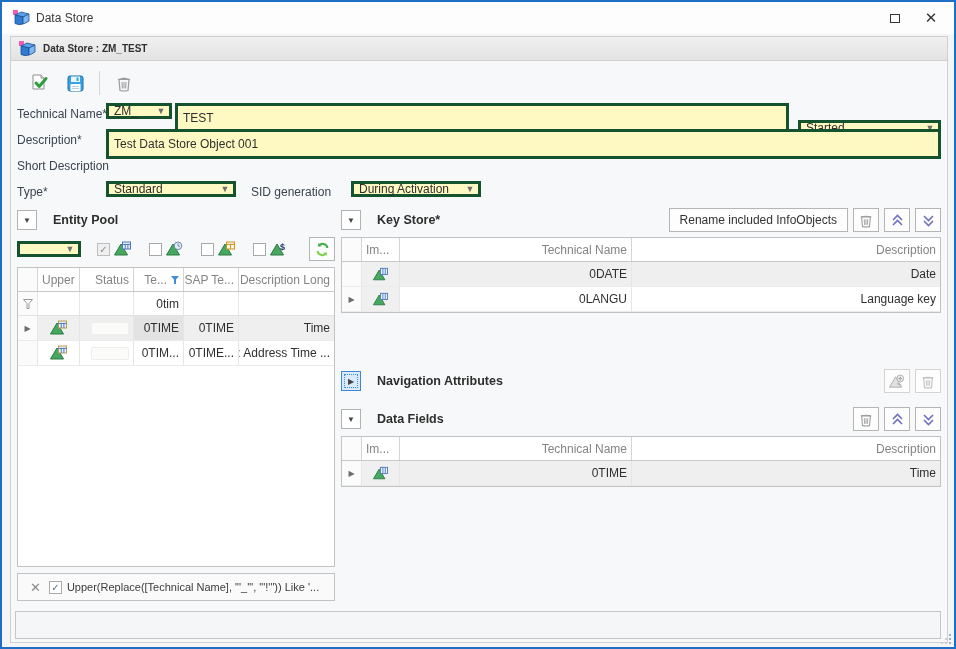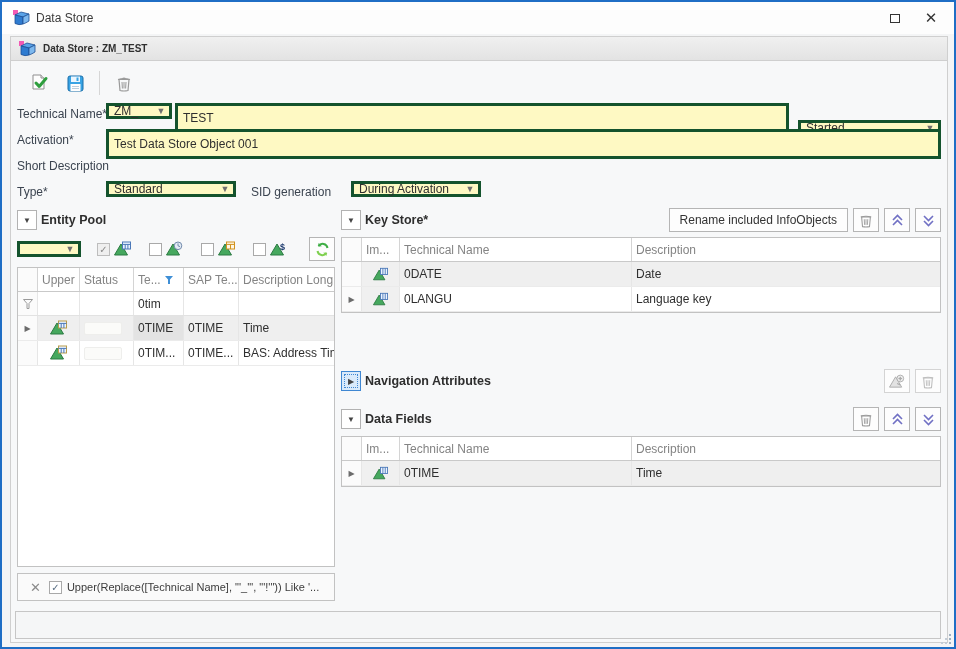--- a/index.html
+++ b/index.html
@@ -24,38 +24,38 @@
   .flabel { position:absolute; line-height:22px; white-space:nowrap; }
   .input, .combo { position:absolute; height:16px; border:3px solid #14532d; background:#fef9c3; font-size:12px; color:#2f2f2f; }
   .input { padding:12px 5px; line-height:20px; font-family:"Liberation Sans",sans-serif; }
   .combo { display:flex; align-items:center; }
   .combo .cval { flex:1; padding:0 5px; line-height:20px; white-space:nowrap; overflow:hidden; }
   .combo .dd { width:16px; text-align:center; color:#707070; font-size:9px; }
 
   .panel-head { display:flex; align-items:center; height:26px; }
   .collapse-btn { width:20px; height:20px; border:1px solid #b2b2b2; background:#fff; display:flex; align-items:center; justify-content:center; font-size:8px; color:#444; }
   .collapse-btn.focused { border:1px solid #3f87d2; background:#d9eafb; outline:1px dotted #3f87d2; outline-offset:-4px; }
-  .panel-head b { margin-left:4px; font-size:12.5px; color:#2e2e2e; }
+  .panel-head b { margin-left:16px; font-size:12.5px; color:#2e2e2e; }
   .hbtn { height:24px; border:1px solid #b5b5b5; background:#fdfdfd; display:flex; align-items:center; justify-content:center; margin-left:5px; font-size:12px; color:#333; }
   .hbtn.sq { width:26px; } .hbtn.disabled { border-color:#d4d4d4; }
   .spacer { flex:1; }
 
   
   .ep { position:absolute; left:6px; top:170px; width:318px; height:394px; }
   .ep-toolbar { position:absolute; top:28px; left:0; right:0; height:28px; display:flex; align-items:center; }
   .cb { width:13px; height:13px; border:1px solid #a9a9a9; background:#fff; display:inline-flex; align-items:center; justify-content:center; font-size:10px; }
   .cb.checked-dis { background:#efefef; color:#8b8b8b; border-color:#bdbdbd; }
   .cb.checked { color:#5a6e84; }
   .grid { position:absolute; border:1px solid #c2c2c2; background:#fff; overflow:hidden; }
   .ep .grid { left:0; top:60px; right:0; bottom:34px; }
   .grow { display:flex; height:25px; border-bottom:1px solid #ebebeb; font-size:12px; color:#2f2f2f; align-items:stretch; }
   .grow.hdr { height:24px; color:#848484; border-bottom:1px solid #c9c9c9; }
   .grow.filter { height:24px; border-bottom:1px solid #e2e2e2; }
   .grow.sel { background:#efefef; }
-  .c { display:flex; align-items:center; padding:0 4px; border-right:1px solid #e6e6e6; overflow:hidden; white-space:nowrap; }
+  .c { display:flex; align-items:center; padding:0 4px; border-right:1px solid #e6e6e6; overflow:hidden; white-space:nowrap;justify-content:flex-end; }
   .grow.hdr .c { border-right:1px solid #d4d4d4; }
   .c.ind { width:20px; justify-content:center; padding:0; background:#fbfbfb; }
   .arr { font-size:8px; color:#6c6c6c; }
   .ep .c.type { width:42px; justify-content:center; }
   .ep .c.status { width:54px; }
   .ep .c.te { width:50px; }
   .ep .c.sap { width:55px; }
   .ep .c.desc { flex:1; border-right:none; }
   .badge { width:38px; height:13px; background:#fbfbf9; border:1px solid #eeeeec; border-radius:2px; }
   .selcell { background:#e3e3e3; }
@@ -153,21 +153,21 @@
         <span class="dd">▼</span>
       </span>
       <input class="input" style="left: 164px; width: 614px;" value="TEST">
       <span class="combo" style="left:787px; width:143px;margin-top:17px;">
         <span class="cval">Started</span>
         <span class="dd">▼</span>
       </span>
     </div>
 
     <div class="frow" style="top:92px; left:0; right:8px;">
-      <span class="flabel" style="left:6px;">Activation*</span>
+      <span class="flabel" style="left:6px;">Description*</span>
       <input class="input" style="left: 95px; width: 835px;" value="Test Data Store Object 001">
     </div>
 
     <div class="frow" style="top:118px; left:0; right:8px;">
       <span class="flabel" style="left:6px;">Short Description</span>
     </div>
 
     <div class="frow" style="top:144px; left:0; right:8px;">
       <span class="flabel" style="left:6px;">Type*</span>
       <span class="combo" style="left:95px; width:130px;">

